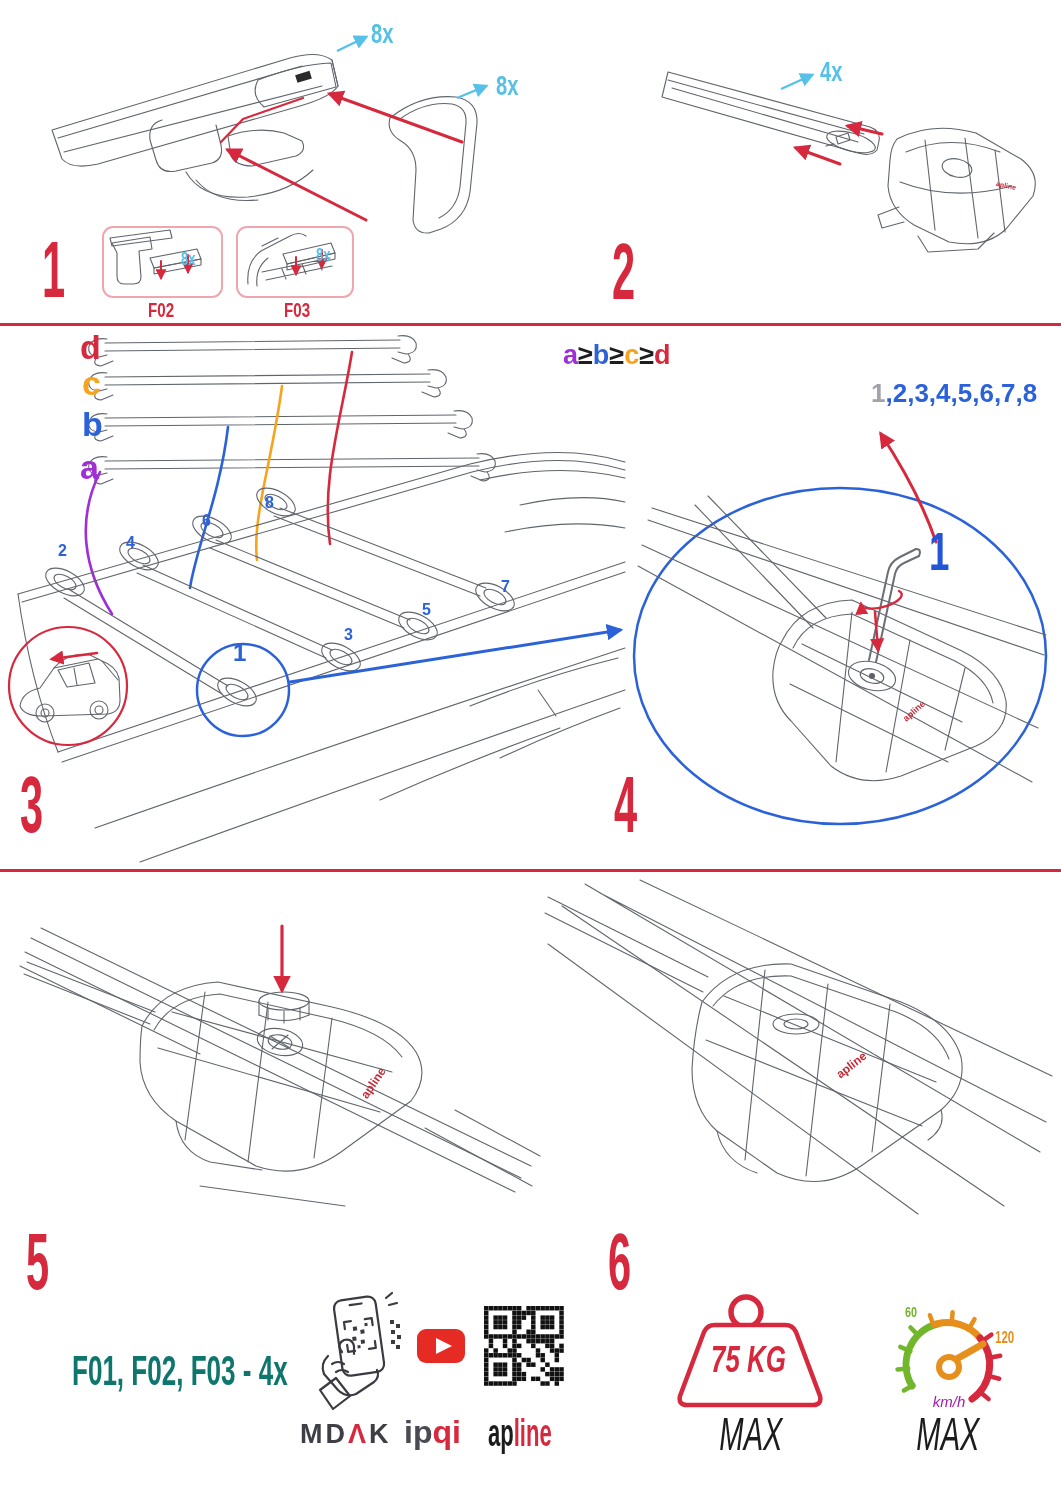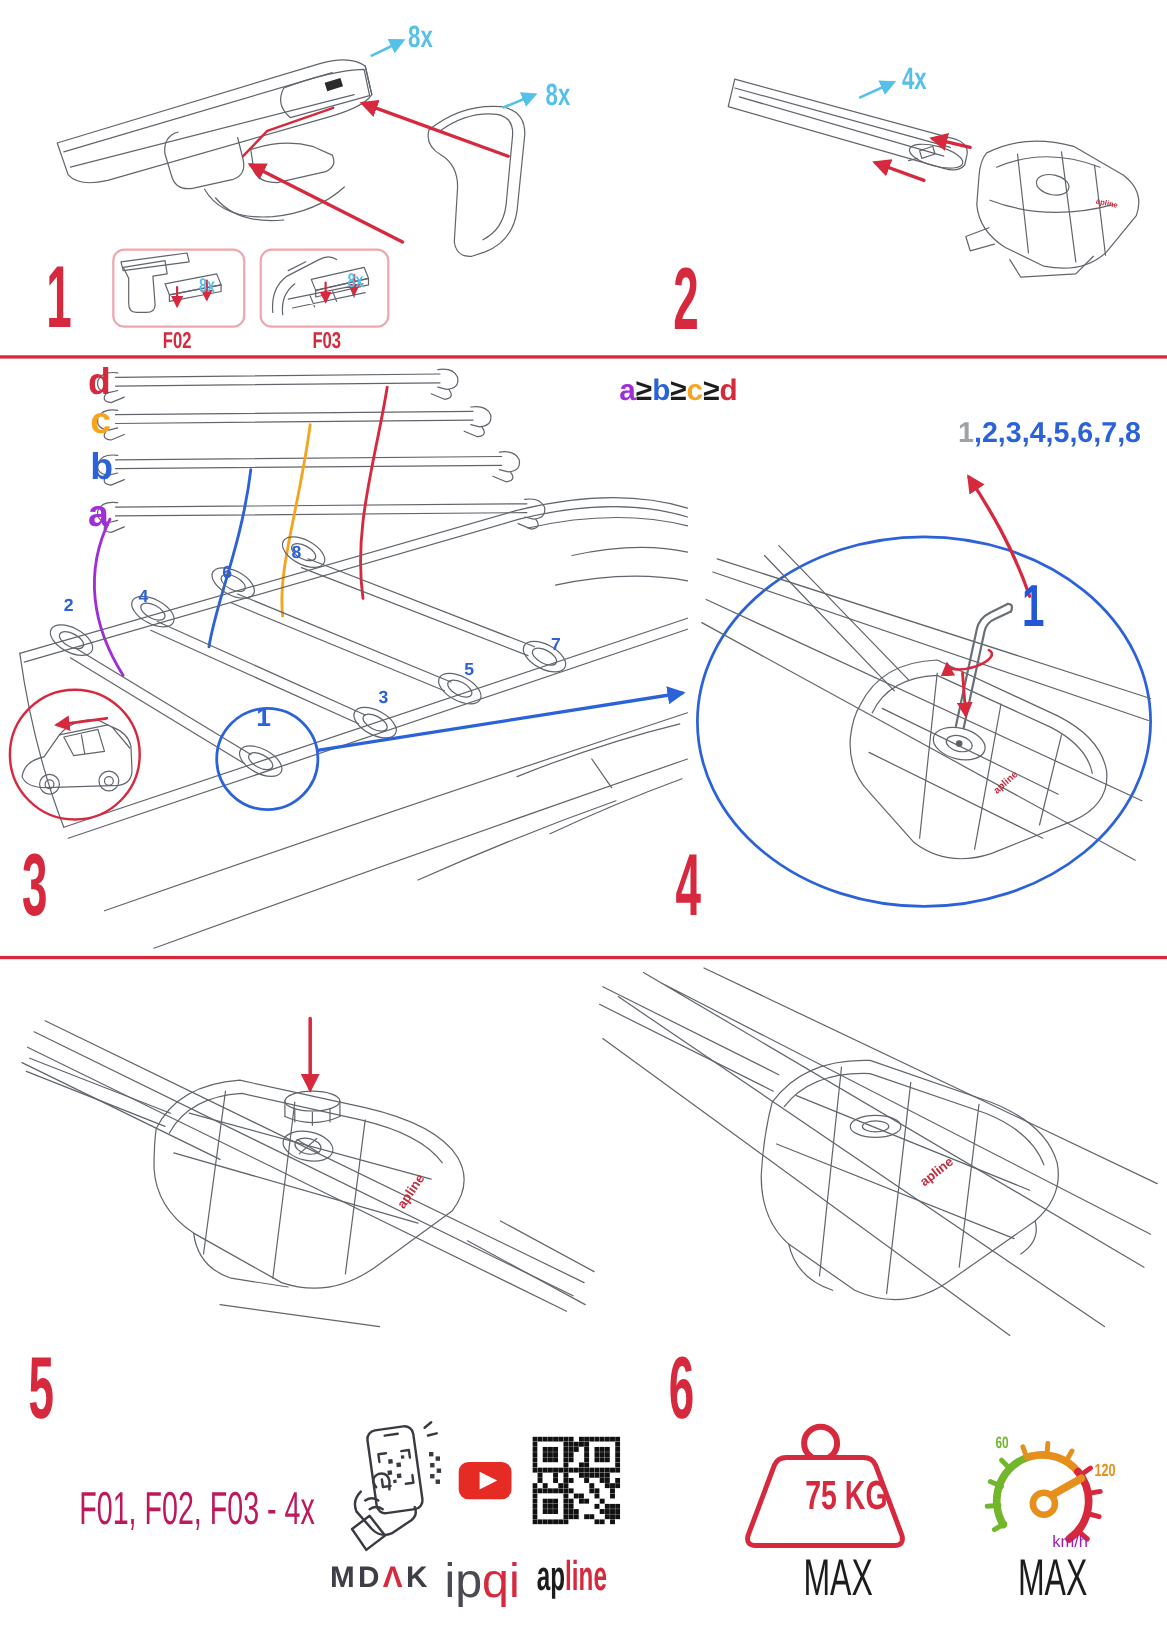--- a/index.html
+++ b/index.html
@@ -10,21 +10,21 @@
   .cc{display:inline-block;transform-origin:center top;}
   .step{font-weight:700;font-size:80px;color:#D7293E;}
   .qty{font-weight:600;font-size:28px;color:#55C0E8;}
   .qtysm{font-weight:600;font-size:18px;color:#55C0E8;}
   .fbox{font-weight:600;font-size:21px;color:#D7293E;}
   .barlab{font-weight:700;font-size:34px;}
   .posnum{font-weight:700;font-size:16px;color:#2B62D9;}
   .divider{position:absolute;left:0;width:1061px;height:3px;background:#D7293E;}
   .brandmark{position:absolute;color:#C22D3B;font-weight:700;}
   svg{display:block;}
-  .ctr{text-align:right;}
+  .ctr{text-align:center;font-style:italic;}
 </style>
 </head>
 <body>
 
 <div id="page">
 
   <svg width="1061" height="1500" viewBox="0 0 1061 1500" style="position:absolute;left:0;top:0;" fill="none" stroke="#60656C" stroke-width="1.1" stroke-linecap="round" stroke-linejoin="round">
     <defs>
       <marker id="mR" viewBox="0 0 10 10" refX="8" refY="5" markerWidth="5.5" markerHeight="5.5" orient="auto-start-reverse">
         <path d="M0,0 L10,5 L0,10 z" fill="#D7293E" stroke="none"></path>
@@ -278,21 +278,21 @@
   </div>
   <div class="t" style="left:929px;top:524px;font-size:54px;font-weight:700;color:#2356D6;">
     <span class="cx" style="transform:scaleX(.68);">1</span>
   </div>
 
   <div class="brandmark" style="left:996px;top:182px;font-size:7px;transform:rotate(12deg);">apline</div>
   <div class="brandmark" style="left:901px;top:706px;font-size:9px;transform:rotate(-42deg);">apline</div>
   <div class="brandmark" style="left:356px;top:1076px;font-size:12px;transform:rotate(-56deg);">apline</div>
   <div class="brandmark" style="left:834px;top:1058px;font-size:12px;transform:rotate(-38deg);">apline</div>
 
-  <div class="t" style="left:72px;top:1350px;font-size:42px;font-weight:400;color:#be185d;">
+  <div class="t" style="left:72px;top:1350px;font-size:42px;font-weight:700;color:#0f766e;">
     <span class="cx" style="transform:scaleX(.62);">F01, F02, F03 - 4x</span>
   </div>
 
   <div style="position:absolute;left:316px;top:1290px;">
     <svg width="92" height="122" viewBox="0 0 92 122" fill="none" stroke="#3A3A42" stroke-width="2.2" stroke-linecap="round" stroke-linejoin="round">
       <g transform="rotate(-8 45 60)">
         <rect x="24" y="8" width="42" height="76" rx="8"></rect>
         <path d="M40,14 L52,14"></path>
         <path d="M32,30 h7 M32,30 v7 M60,30 h-7 M60,30 v7 M32,60 h7 M32,60 v-7 M60,60 h-7 M60,60 v-7"></path>
         <g fill="#3A3A42" stroke="none">
@@ -501,21 +501,21 @@
           <rect x="56.47" y="75.29" width="4.47" height="4.47"></rect>
           <rect x="61.18" y="75.29" width="4.47" height="4.47"></rect>
           <rect x="70.59" y="75.29" width="4.47" height="4.47"></rect>
         </g>
       </svg>
   </div>
 
   <div class="t" style="left:300px;top:1421px;font-size:27px;font-weight:700;letter-spacing:3px;">
     <span style="color:#3E3E46;">MD</span><span style="color:#D7293E;">Λ</span><span style="color:#3E3E46;">K</span>
   </div>
-  <div class="t" style="left:404px;top:1416px;font-size:44px;font-weight:400;">
+  <div class="t" style="left:404px;top:1416px;font-size:32px;font-weight:700;">
     <span style="color:#4A4A52;">ip</span><span style="color:#D7293E;">qi</span>
   </div>
   <div class="t" style="left:488px;top:1414px;font-size:38px;font-weight:700;">
     <span class="cx" style="transform:scaleX(.58);"><span style="color:#1c1c1c;">ap</span><span style="color:#D7293E;">line</span></span>
   </div>
 
   <div style="position:absolute;left:675px;top:1290px;">
     <svg width="150" height="125" viewBox="0 0 150 125" fill="none" stroke="#D7293E" stroke-linejoin="round">
       <circle cx="71" cy="22" r="15" stroke-width="5.5"></circle>
       <path d="M12,115 Q3,115 5,106 L29,42 Q32,35 40,35 L110,35 Q118,35 121,42 L145,106 Q147,115 138,115 Z" fill="#fff" stroke-width="4.5"></path>

